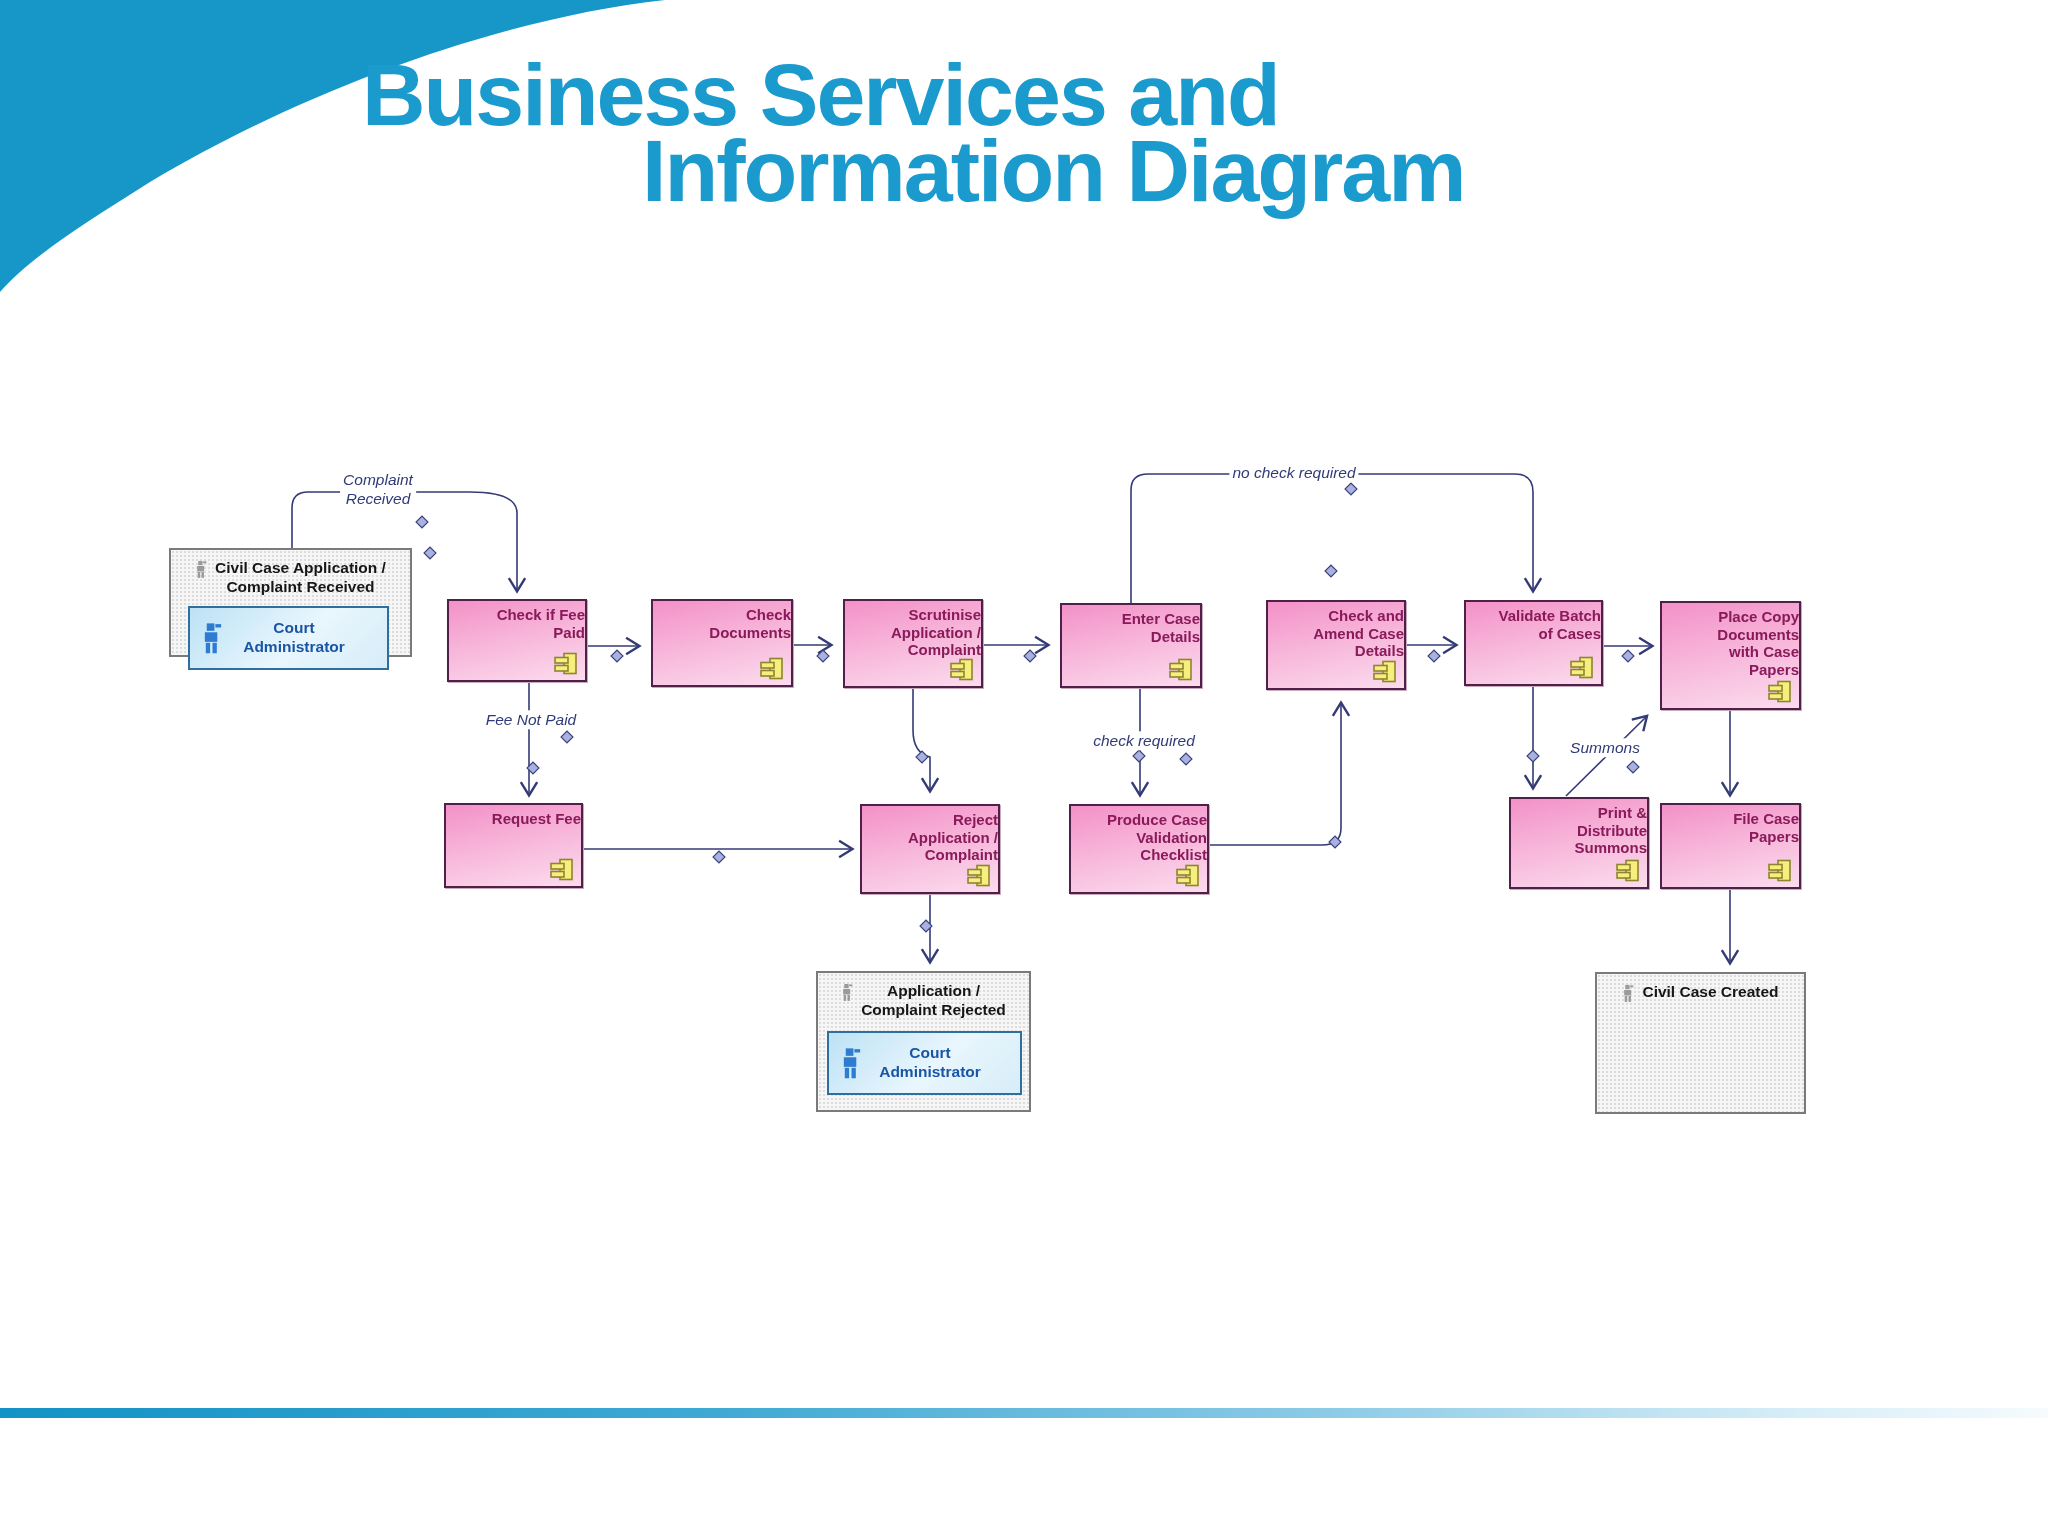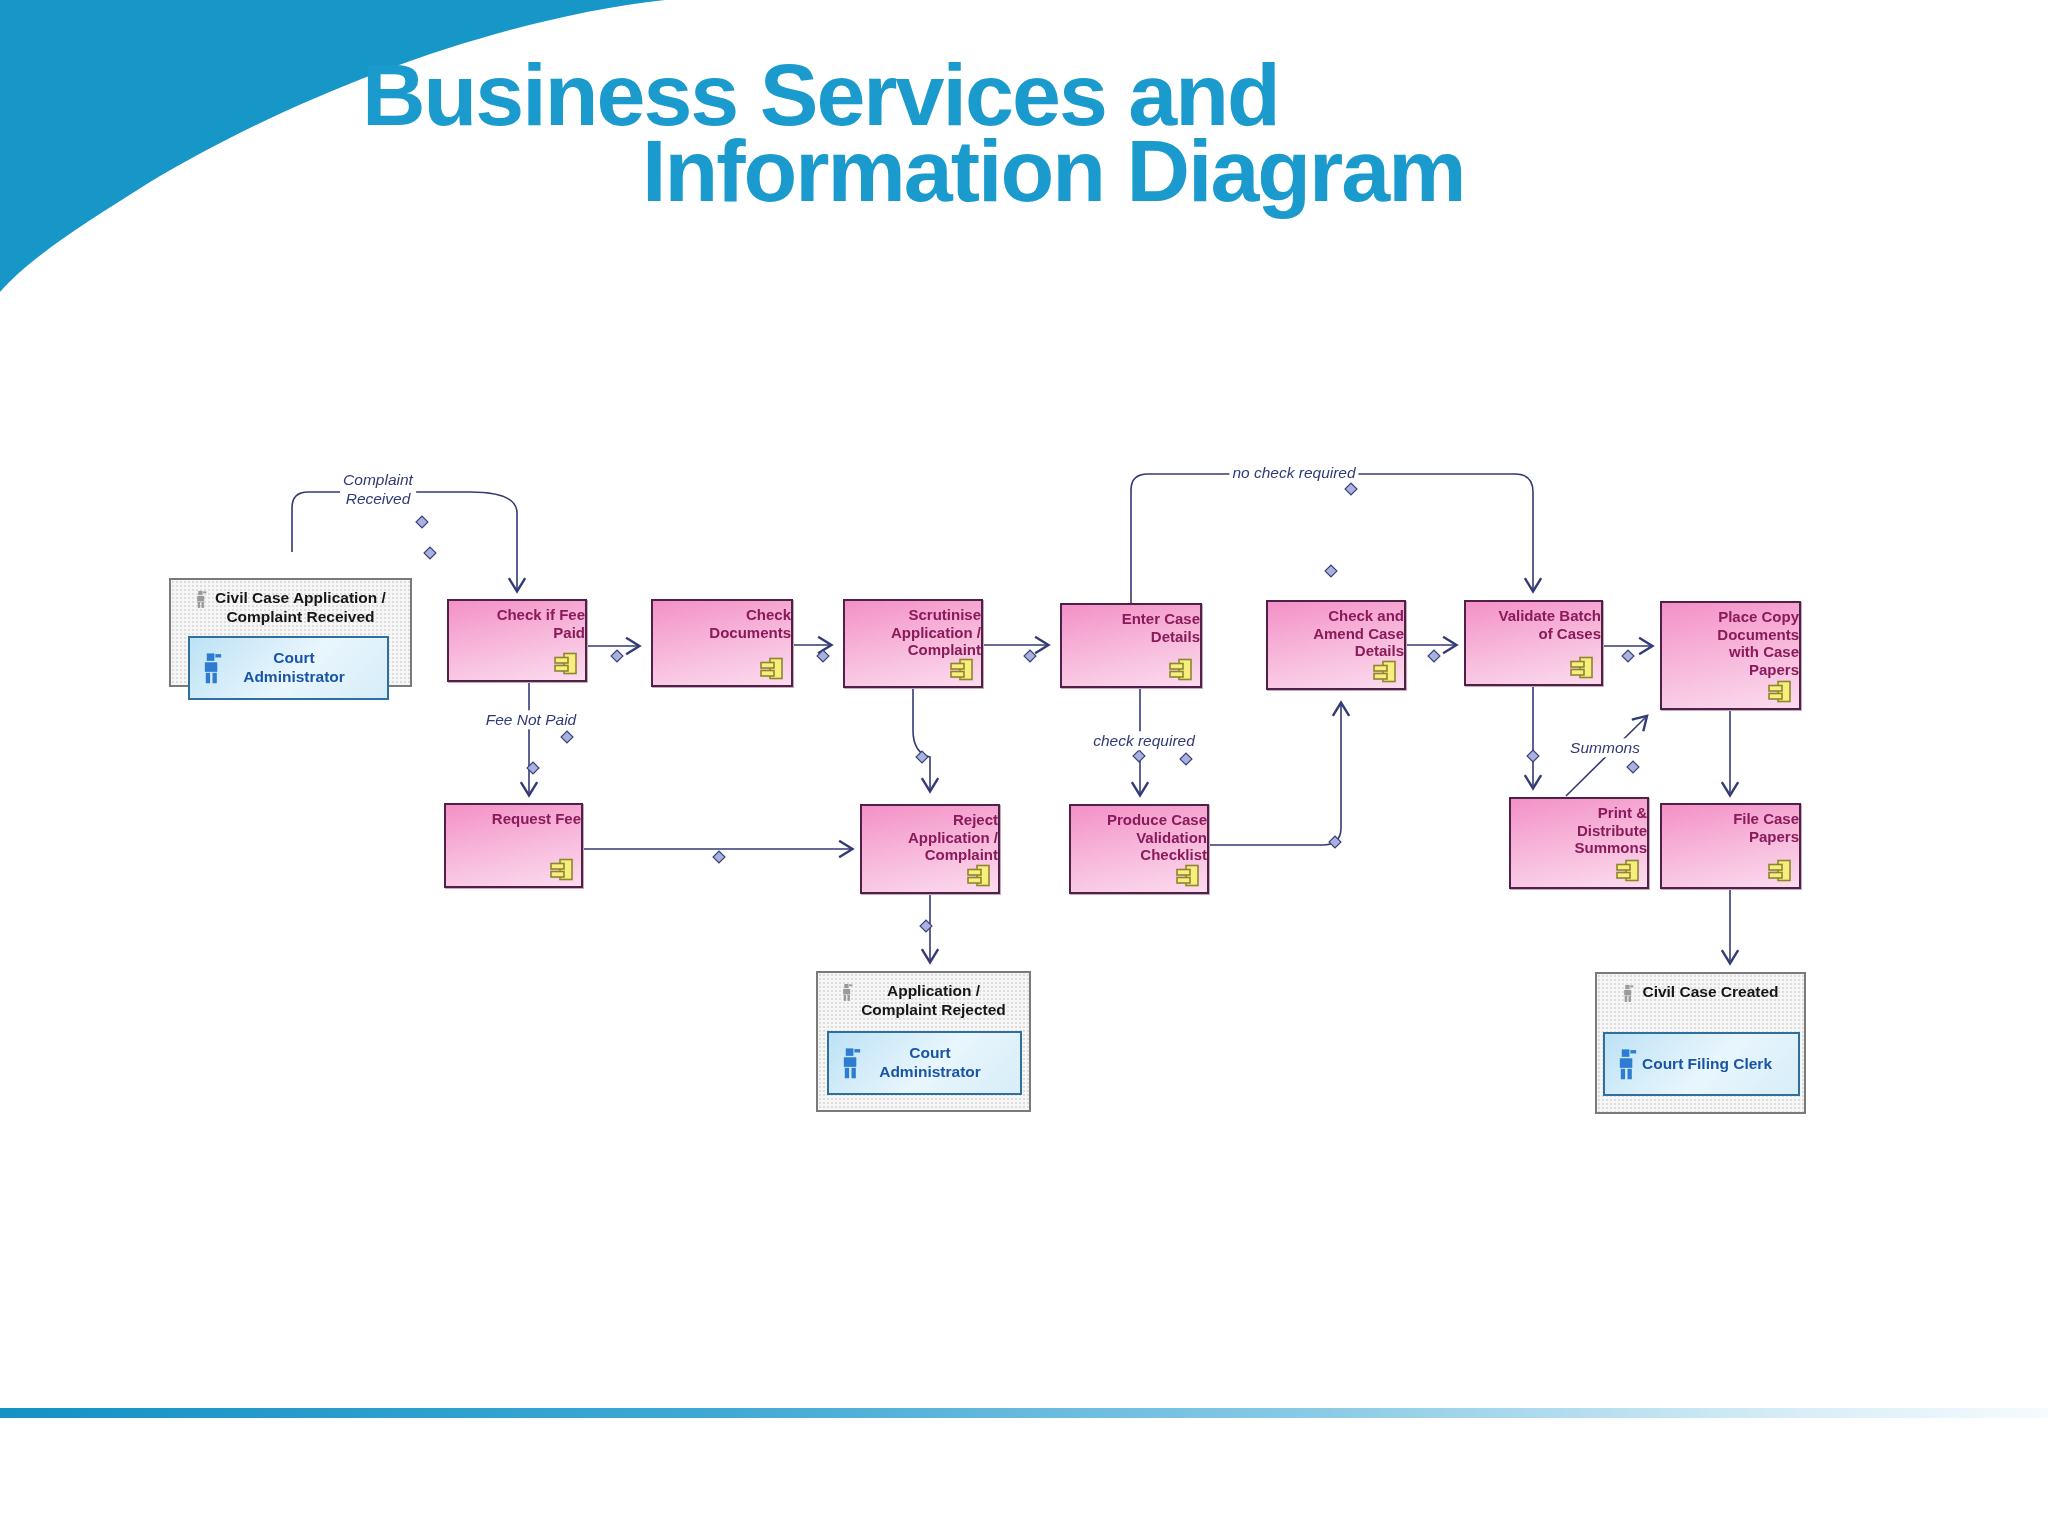--- a/index.html
+++ b/index.html
@@ -206,21 +206,21 @@
     </svg>
 </div>
 <div class="pbox" style="left:1660px;top:803px;width:141px;height:86px;">
   <div class="plbl">File Case
 Papers</div>
   <svg class="comp" viewBox="0 0 27 24">
       <use href="#comp-icon"></use>
     </svg>
 </div>
 
-<div class="abox" style="left:169px;top:578px;width:243px;height:109px;">
+<div class="abox" style="left:169px;top:548px;width:243px;height:109px;">
   <div class="abox-head">
     <svg class="gperson" viewBox="0 0 24 32">
         <use href="#person-sym"></use>
       </svg>
     <div class="atitle">Civil Case Application /
 Complaint Received</div>
   </div>
   <div class="ibox" style="left:17px;top:56px;width:201px;height:64px;">
     <svg class="bperson" viewBox="0 0 24 32">
         <use href="#person-sym"></use>
@@ -246,26 +246,20 @@
 Administrator</div>
   </div>
 </div>
 
 <div class="abox" style="left:1595px;top:972px;width:211px;height:142px;">
   <div class="abox-head">
     <svg class="gperson" viewBox="0 0 24 32">
         <use href="#person-sym"></use>
       </svg>
     <div class="atitle">Civil Case Created</div>
-  </div>
-  <div class="ibox" style="left:6px;top:58px;width:197px;height:64px;">
-    <svg class="bperson" viewBox="0 0 24 32">
-        <use href="#person-sym"></use>
-      </svg>
-    <div class="aname">Court Filing Clerk</div>
   </div>
 </div>
 
 <div class="elbl" style="left:378px;top:489px;">Complaint
 Received</div>
 <div class="elbl" style="left:531px;top:720px;">Fee Not Paid</div>
 <div class="elbl" style="left:1294px;top:473px;">no check required</div>
 <div class="elbl" style="left:1144px;top:741px;">check required</div>
 <div class="elbl" style="left:1605px;top:748px;">Summons</div>
 

